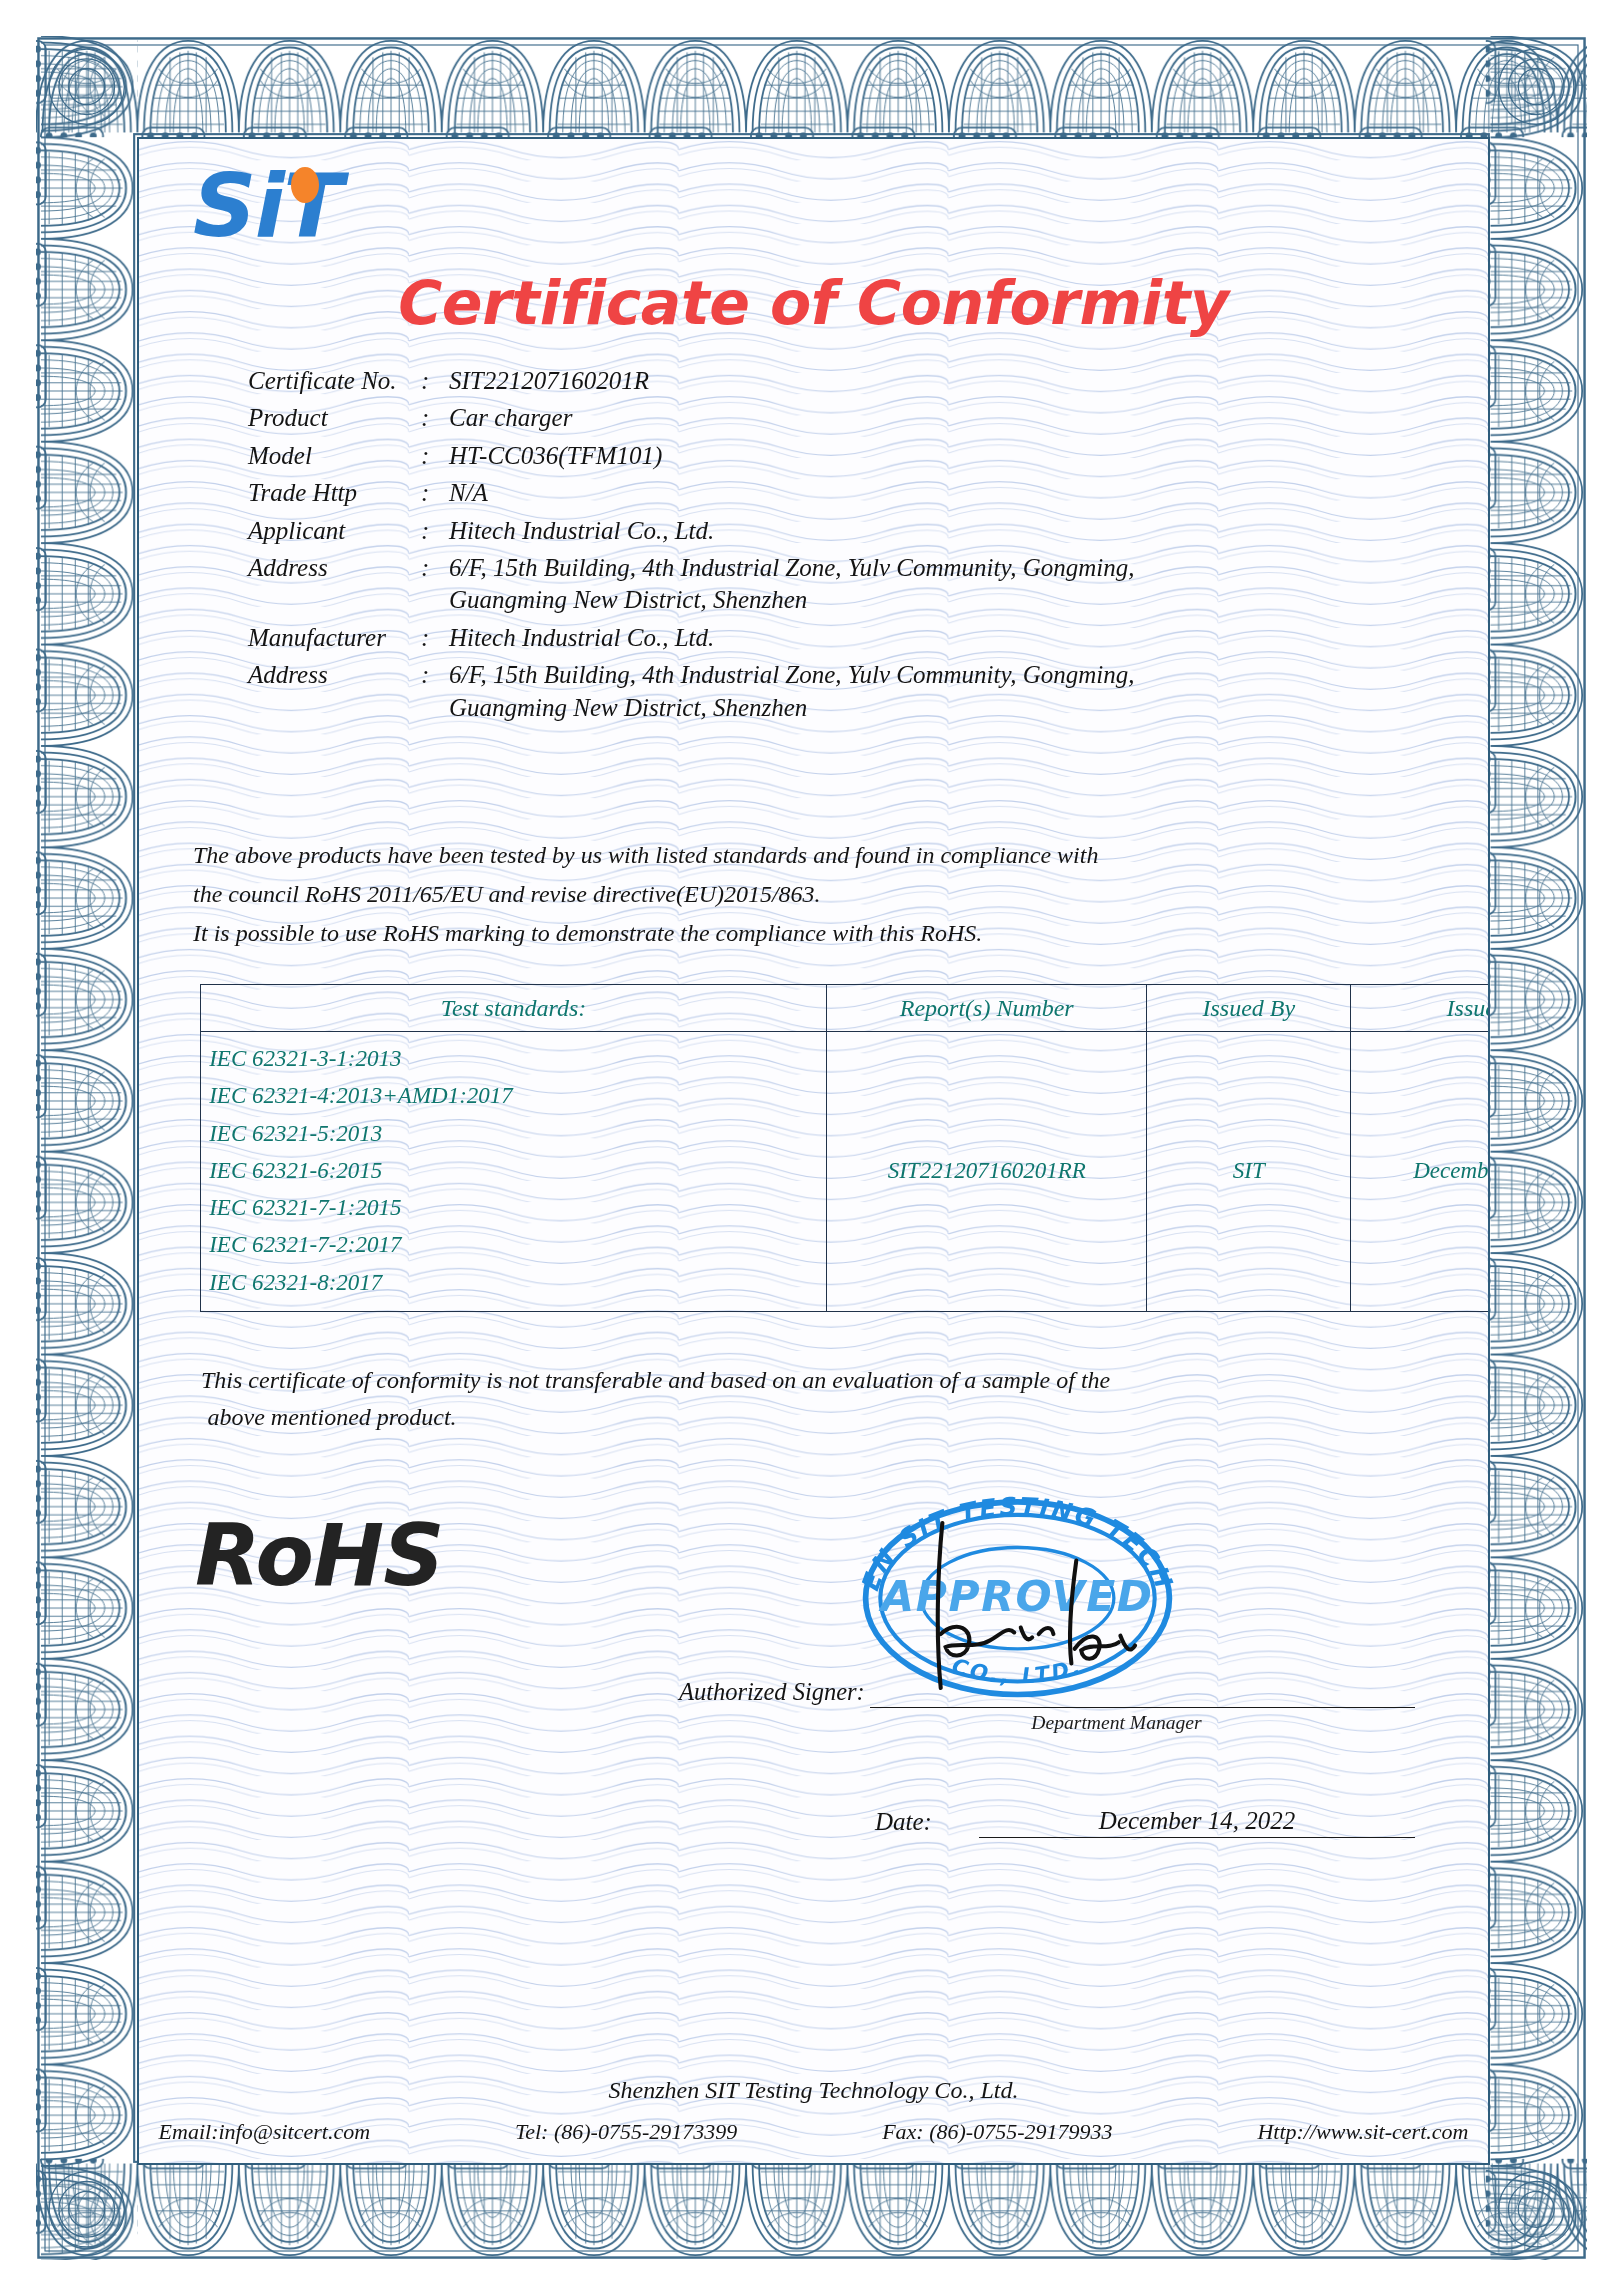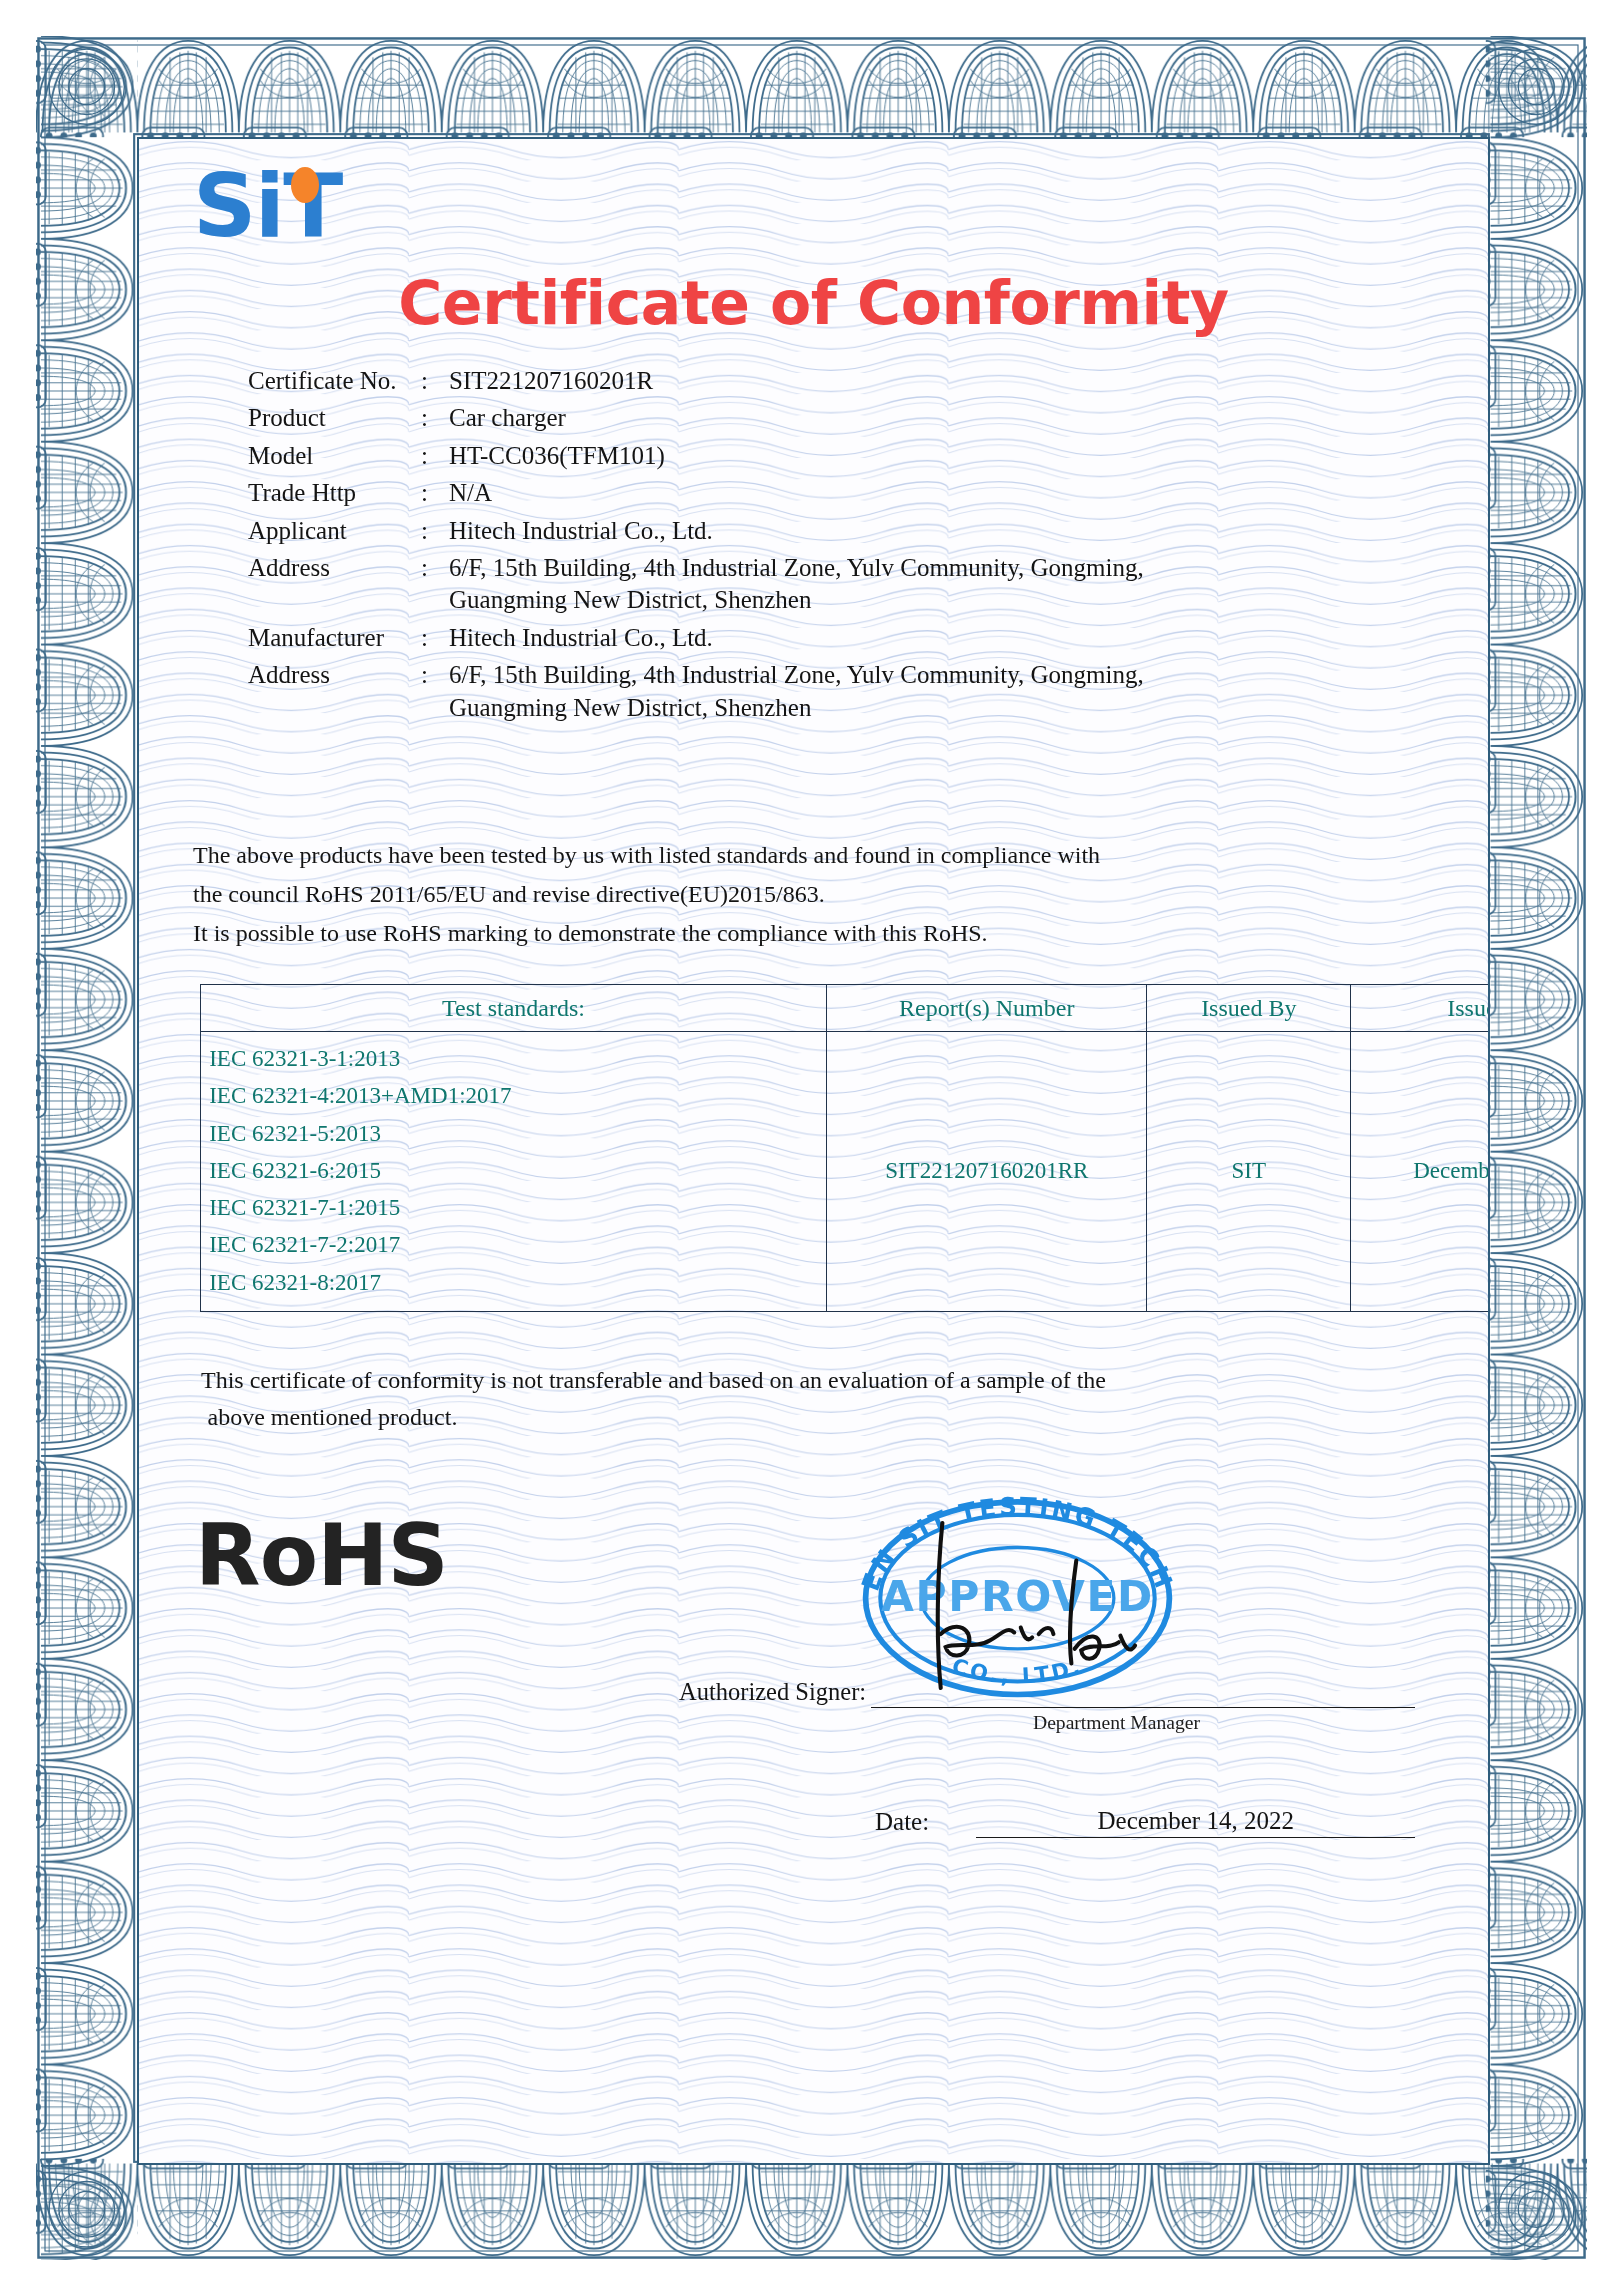--- a/index.html
+++ b/index.html
@@ -33,20 +33,21 @@
   
   .panel {
     position: absolute;
     left: 137px;
     top: 137px;
     width: 1349px;
     height: 2024px;
     border: 2.5px solid #2f5d7c;
     background-color: #fdfdff;
     overflow: hidden;
+    font-style: italic;
   }
   .panel-waves {
     position: absolute;
     inset: 0;
     pointer-events: none;
   }
   .panel-waves svg { display:block; width:100%; height:100%; }
 
   .panel-content {
     position: absolute;
@@ -521,17 +522,26 @@
           <div class="sig-rule"></div>
         </div>
         <div class="sig-caption">Department Manager</div>
       </div>
 
       <div class="date-block">
         <div class="date-label">Date:</div>
         <div class="date-value-wrap">December 14, 2022</div>
       </div>
 
+      <div class="footer">
+        <div class="footer-company">Shenzhen SIT Testing Technology Co., Ltd.</div>
+        <div class="footer-contact">
+          <span>Email:info@sitcert.com</span>
+          <span>Tel:  (86)-0755-29173399</span>
+          <span>Fax:  (86)-0755-29179933</span>
+          <span>Http://www.sit-cert.com</span>
+        </div>
+      </div>
 
     </div>
   </div>
 </div>
 
 
 </body></html>

